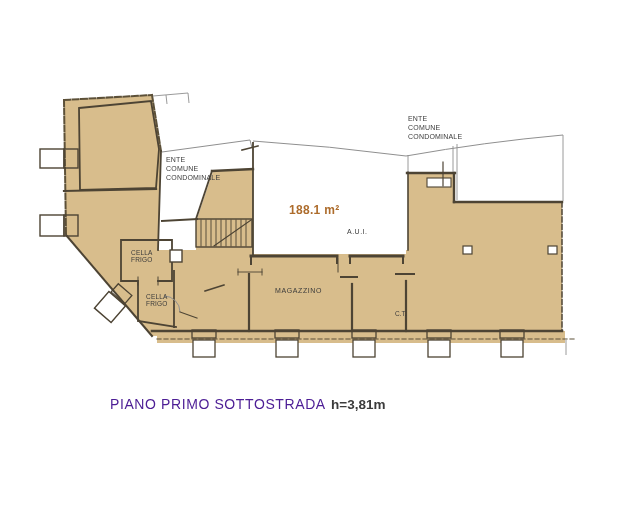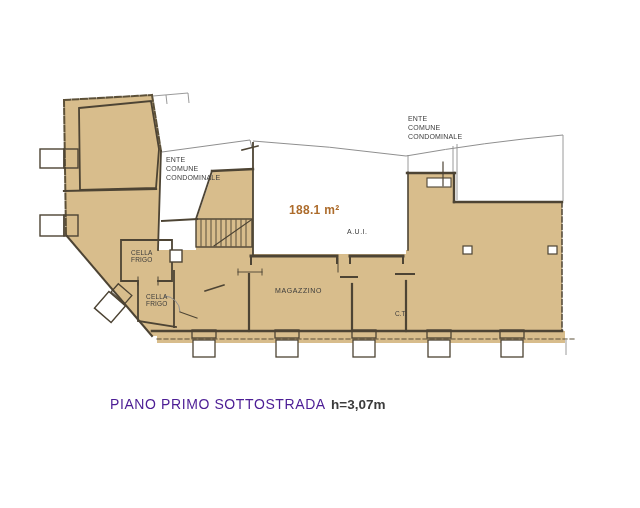--- a/index.html
+++ b/index.html
@@ -200,15 +200,15 @@
   <div class="lbl micro col" style="left:146px;top:293px;">
     <span>CELLA</span>
     <span>FRIGO</span>
   </div>
 
   <div class="lbl tiny" style="left:275px;top:287px;letter-spacing:.6px;">MAGAZZINO</div>
 
   <div class="lbl" style="left:395px;top:310px;font-size:6.5px;">C.T.</div>
 
   <div class="lbl caption" style="left:110px;top:396px;">PIANO PRIMO SOTTOSTRADA</div>
-  <div class="lbl caption-h" style="left:331px;top:397px;">h=3,07m</div>
+  <div class="lbl caption-h" style="left:331px;top:397px;">h=3,81m</div>
 
 </div>
 
 </body></html>

